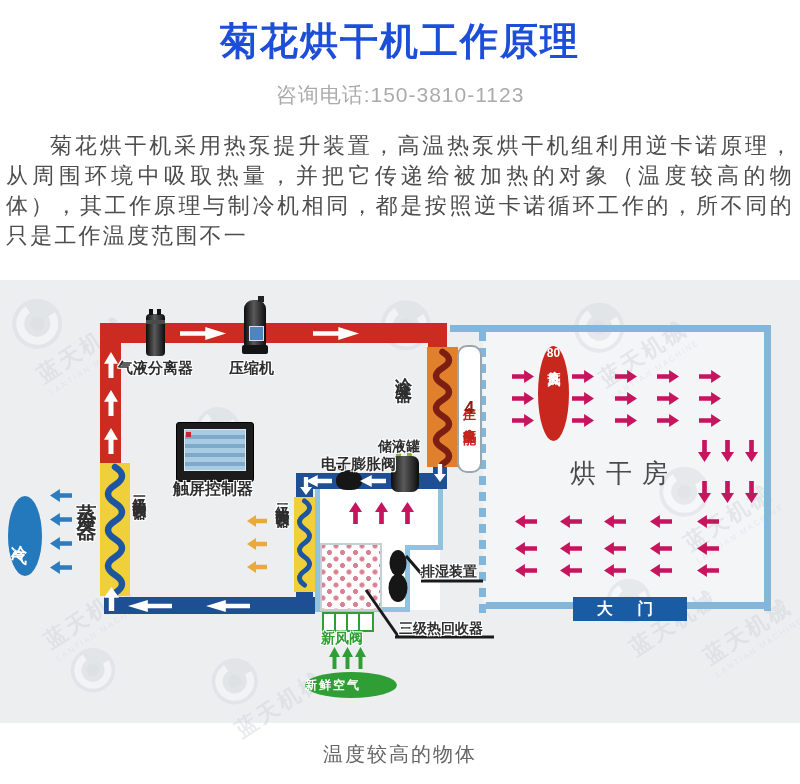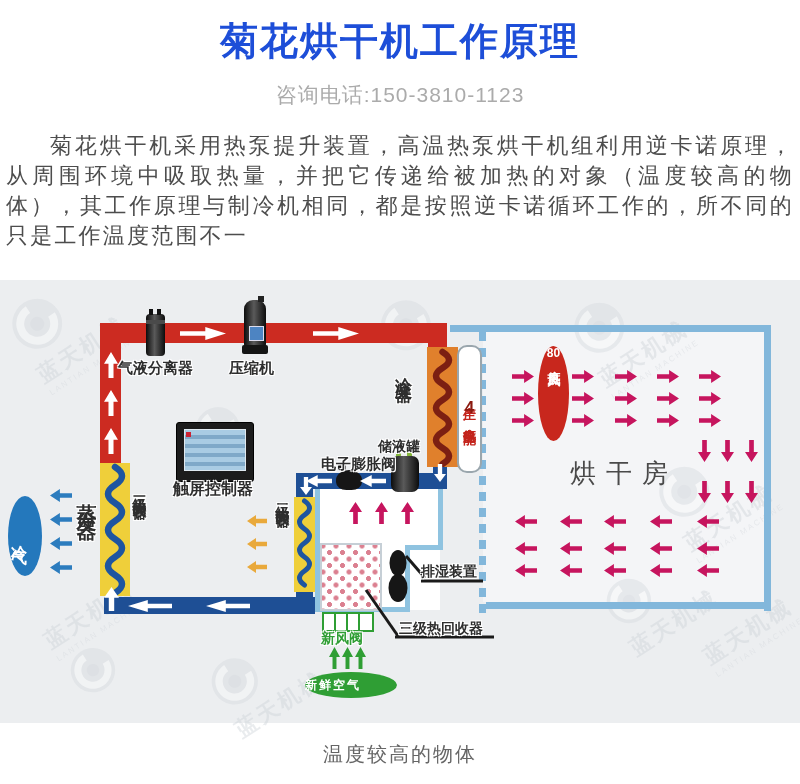--- a/index.html
+++ b/index.html
@@ -237,20 +237,23 @@
     <span class="vtext" style="font-size:16px;font-weight:bold;letter-spacing:4px;">冷气</span>
   </div>
   <div class="ellipse" style="left:538px;top:66px;width:31px;height:95px;background:#C8271D;flex-direction:column;">
     <span style="font-size:12px;font-weight:bold;">80</span>
     <span class="vtext" style="font-size:13px;font-weight:bold;letter-spacing:2px;">度热风</span>
   </div>
   <div class="ellipse" style="left:305px;top:392px;width:92px;height:26px;background:#2F9E34;">
     <span style="font-size:12px;font-weight:bold;letter-spacing:2px;">新鲜空气</span>
   </div>
 
+  <div class="door" style="left:573px;top:317px;width:114px;height:24px;">
+    <span>大 门</span>
+  </div>
 
   <svg class="abs" style="left:0;top:0;" width="800" height="443" viewBox="0 0 800 443">
     <line x1="366" y1="310" x2="398" y2="356" stroke="#1a1a1a" stroke-width="3"></line>
     <line x1="395" y1="357" x2="494" y2="357" stroke="#1a1a1a" stroke-width="3"></line>
     <line x1="406" y1="276" x2="425" y2="298" stroke="#1a1a1a" stroke-width="3"></line>
     <line x1="421" y1="301" x2="483" y2="301" stroke="#1a1a1a" stroke-width="3"></line>
   </svg>
 
   <div class="lbl" style="left:118px;top:79px;">气液分离器</div>
   <div class="lbl" style="left:229px;top:79px;text-align:right;">压缩机</div>

